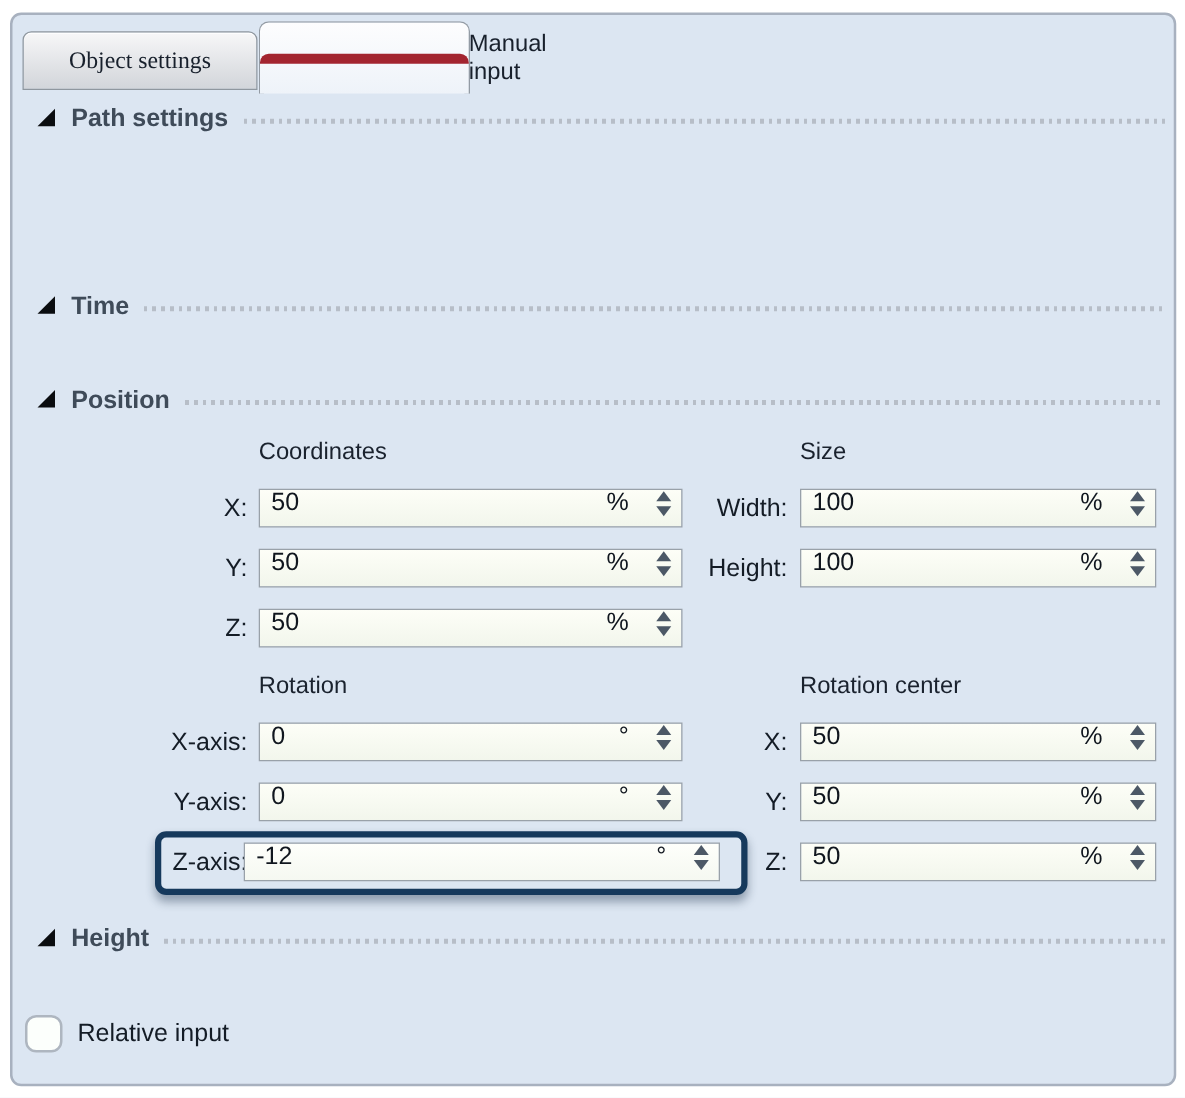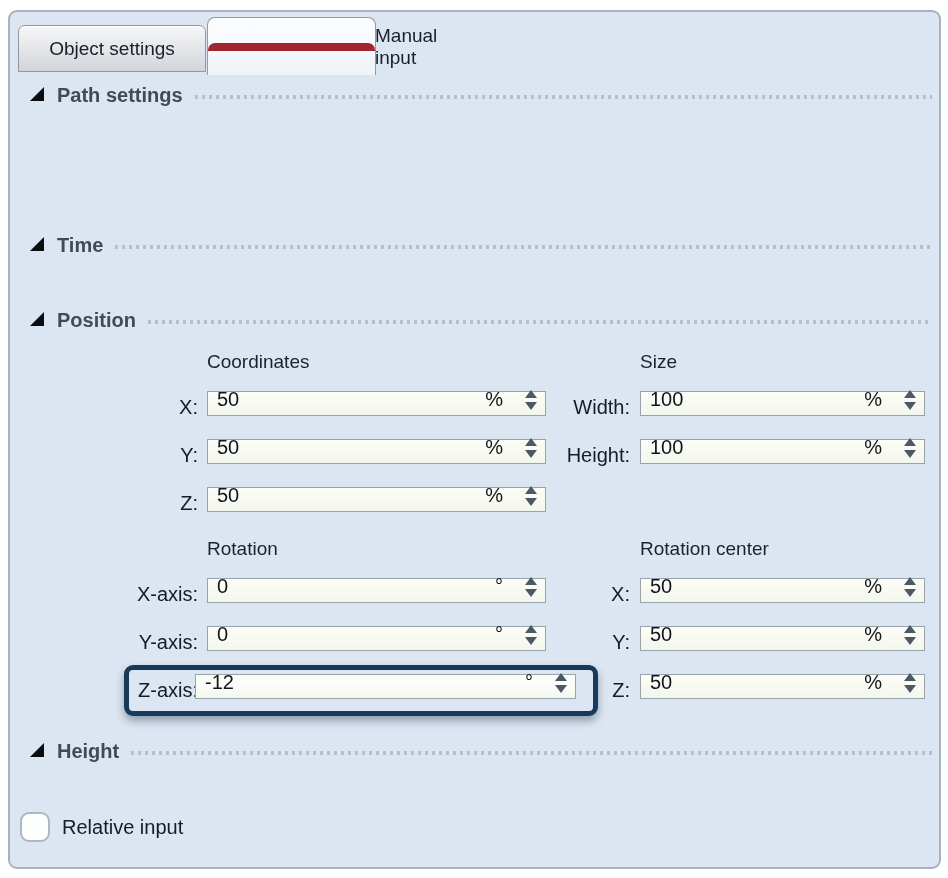--- a/index.html
+++ b/index.html
@@ -15,20 +15,21 @@
   .tab{
     position:absolute;box-sizing:border-box;z-index:3;
     display:flex;align-items:center;justify-content:center;
     font-size:19px;color:#18202c;cursor:default;
   }
   .tab.inactive{
     left:18px;top:25px;width:188px;height:47px;
     background:linear-gradient(#f7f7f8,#d2d5da);
     border:1px solid #8f979f;border-radius:7px 7px 0 0;
     box-shadow:inset 0 1px 0 #ffffff;
+    font-family:Liberation Serif, serif;
   }
   .tab.active{
     left:207px;top:17px;width:169px;height:58px;
     background:linear-gradient(#fdfdfe,#eef3f9);
     border:1px solid #939ba4;border-bottom:none;border-radius:8px 8px 0 0;
     justify-content:flex-start;
   }
   .tab-red-bar{
     width:100%;height:8px;background:#a32530;border-radius:7px 7px 0 0;
     flex:0 0 auto;
@@ -58,21 +59,21 @@
     position:absolute;height:24px;line-height:24px;
     font-size:19px;color:#1a222e;z-index:2;
   }
 
   
   .row-label{
     position:absolute;height:33px;line-height:33px;text-align:right;
     font-size:20px;color:#141c26;z-index:2;white-space:nowrap;
   }
   .field{
-    position:absolute;height:25px;box-sizing:border-box;z-index:2;
+    position:absolute;height:31px;box-sizing:border-box;z-index:2;
     background:linear-gradient(#fdfef7,#f2f6ec);
     border:1px solid #99a1a9;
     display:flex;align-items:center;padding:0 6px 8px 9px;
     font-size:20px;color:#10161e;
   }
   .field .value{flex:1;text-align:left;}
   .field .unit{margin-right:20px;flex:0 0 auto;}
   .spinner{display:flex;flex-direction:column;align-items:center;gap:4px;flex:0 0 auto;padding:2px;}
   .arrow{width:0;height:0;display:block;}
   .arrow.up{border-left:6px solid transparent;border-right:6px solid transparent;border-bottom:8px solid #4c5866;}

